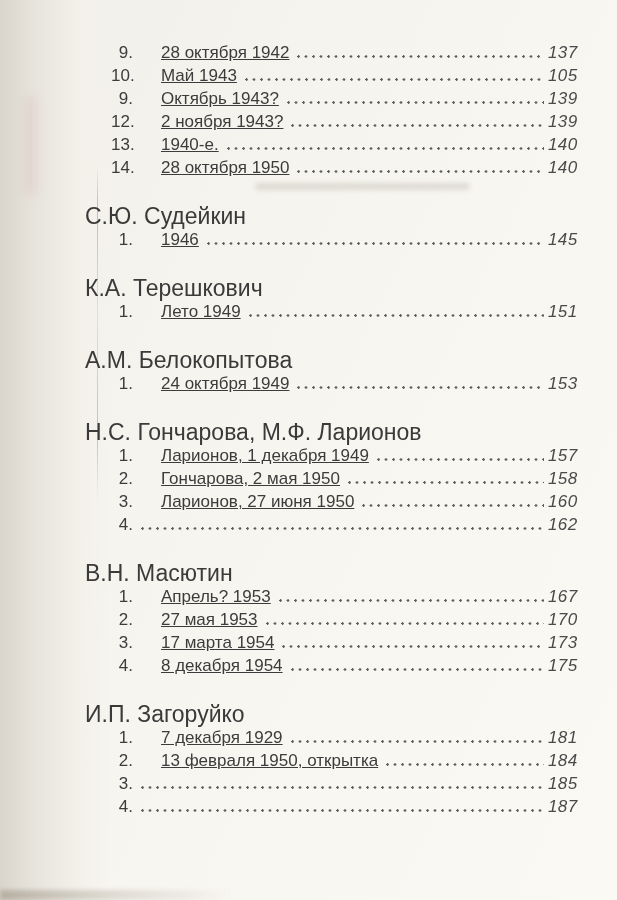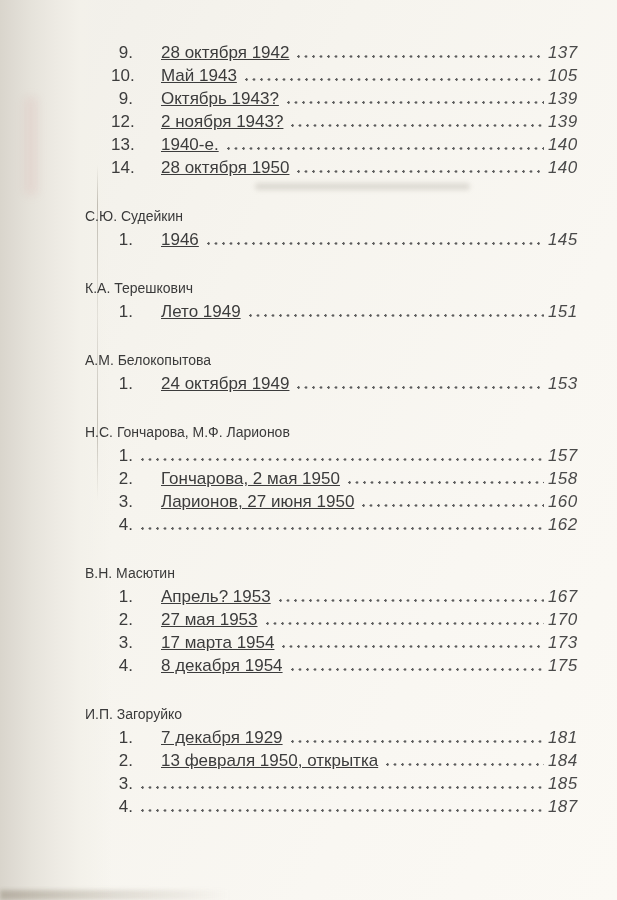--- a/index.html
+++ b/index.html
@@ -49,21 +49,21 @@
   }
   .toc {
     position: absolute; left: 85px; top: 41px; width: 495px;
     color: #3c3c3c;
     font-size: 17px;
   }
   .toc-section { margin-top: 26px; }
   .toc-section:first-child { margin-top: 0; }
   .toc-heading {
     height: 23px; line-height: 23px;
-    font-size: 14px;
+    font-size: 23px;
     white-space: nowrap;
     color: #3a3a3a;
   }
   .toc-row {
     display: flex;
     height: 23px; line-height: 23px;
     white-space: nowrap;
   }
   .toc-num {
     flex: none;
@@ -163,20 +163,21 @@
           <div class="toc-num">1.</div>
           <div class="toc-title">24 октября 1949</div>
           <div class="toc-leader"></div>
           <div class="toc-page">153</div>
         </div>
       </div>
       <div class="toc-section">
         <div class="toc-heading">Н.С. Гончарова, М.Ф. Ларионов</div>
         <div class="toc-row">
           <div class="toc-num">1.</div>
+          <div class="toc-title">Ларионов, 1 декабря 1949</div>
           <div class="toc-leader"></div>
           <div class="toc-page">157</div>
         </div>
         <div class="toc-row">
           <div class="toc-num">2.</div>
           <div class="toc-title">Гончарова, 2 мая 1950</div>
           <div class="toc-leader"></div>
           <div class="toc-page">158</div>
         </div>
         <div class="toc-row">

